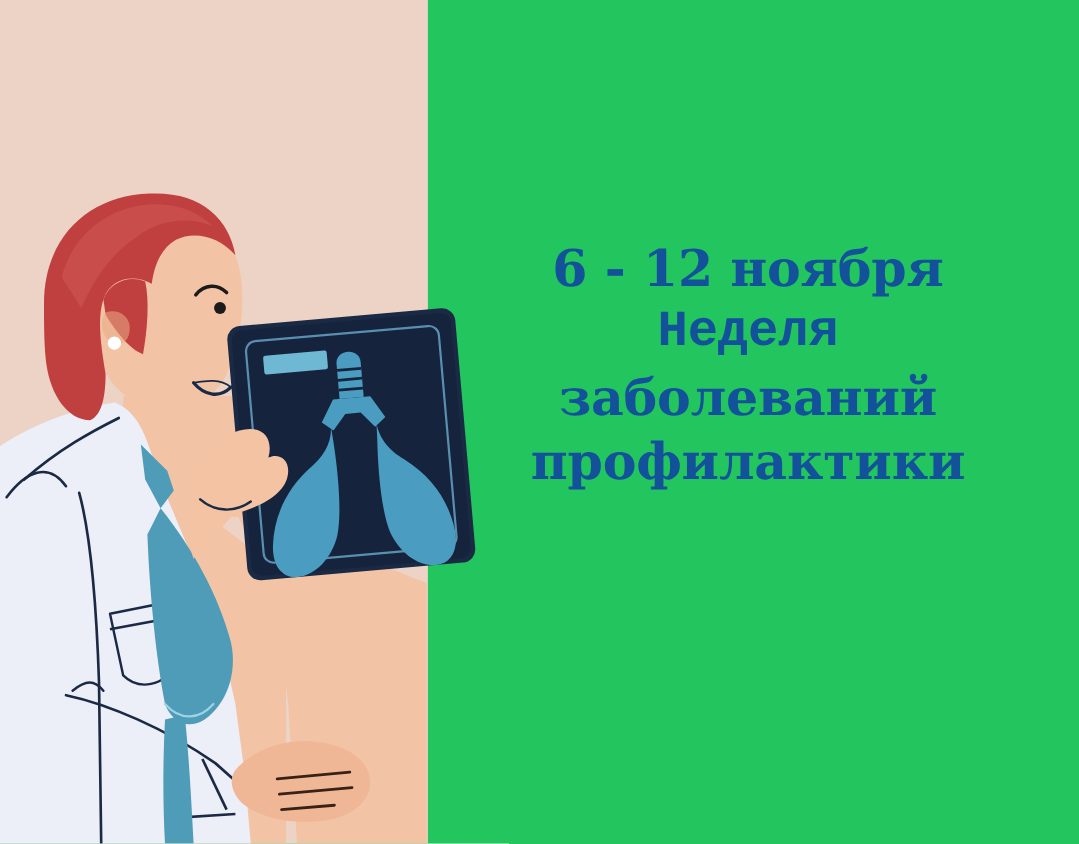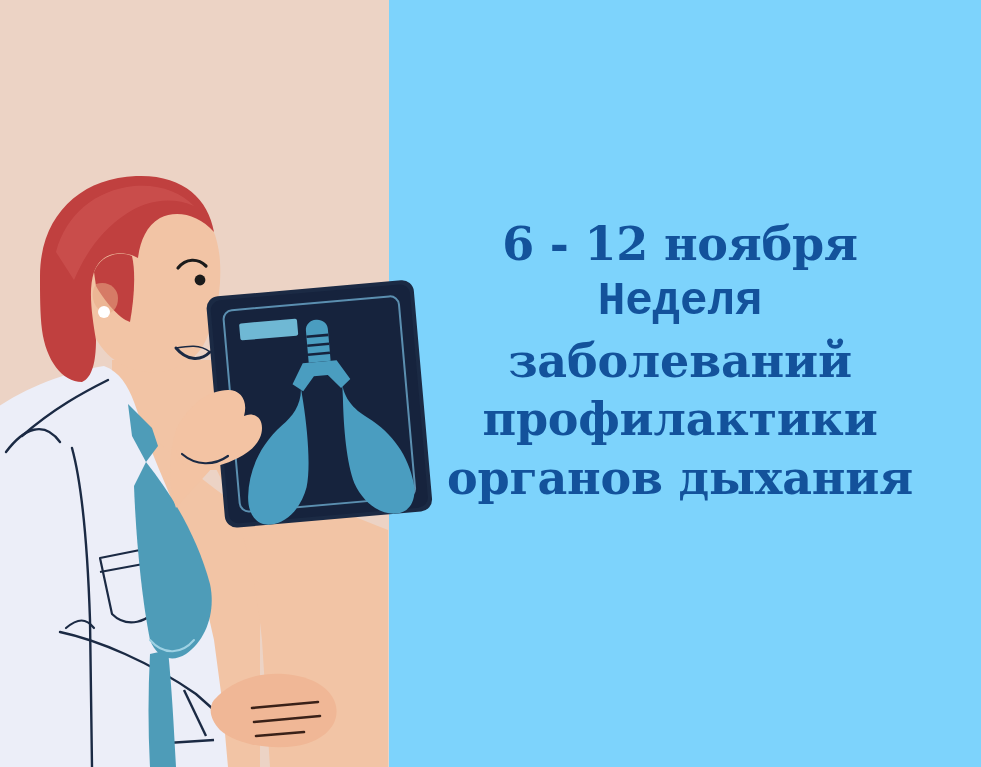--- a/index.html
+++ b/index.html
@@ -6,21 +6,21 @@
   * { margin:0; padding:0; box-sizing:border-box; }
   html, body {
     width:981px; height:767px;
     overflow:hidden;
     background:#ffffff;
     font-family:"DejaVu Serif", serif;
   }
   #poster {
     position:relative;
     width:981px; height:767px;
-    background:#7dd3fc;
+    background:#22c55e;
     overflow:hidden;
   }
 
   
   .beige-panel {
     position:absolute;
     left:0; top:0;
     width:389px; height:767px;
     background:#ecd3c5;
   }
@@ -245,16 +245,15 @@
 
       </g>
     </svg>
   </div>
 
   <div class="headline">
     <span class="line l1">6 - 12 ноября</span>
     <span class="line l2">Неделя</span>
     <span class="line l3">заболеваний</span>
     <span class="line l4">профилактики</span>
-    <span class="line l5">органов дыхания</span>
   </div>
 
 </div>
 
 </body></html>

